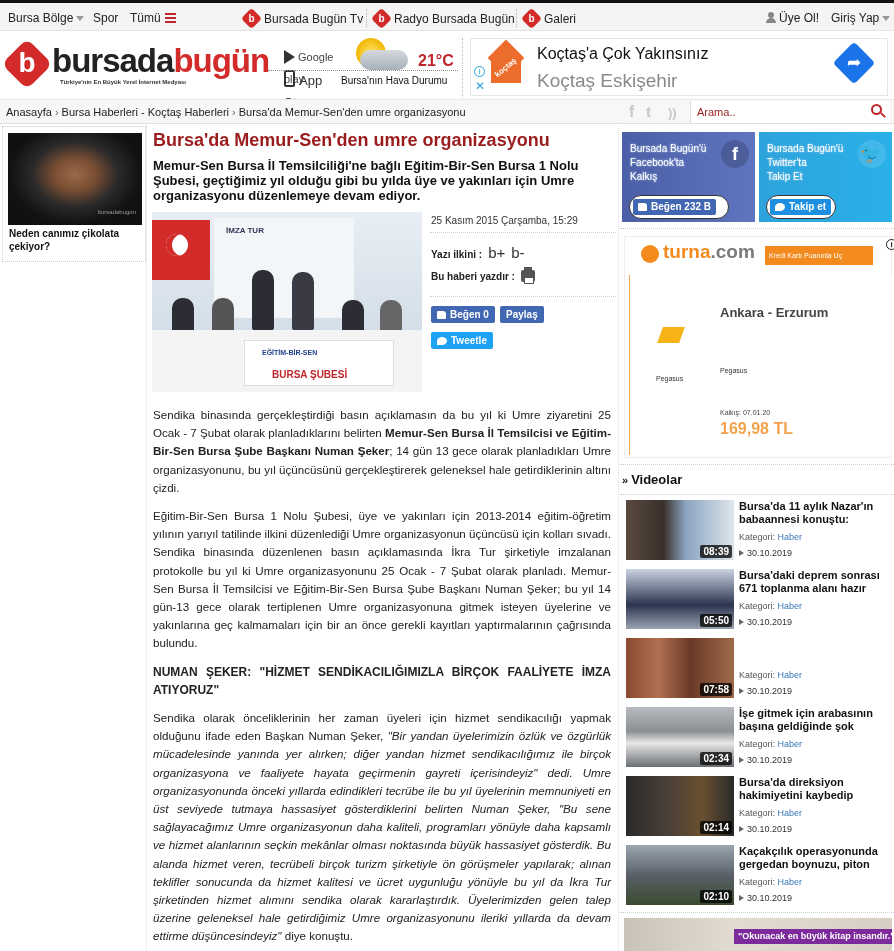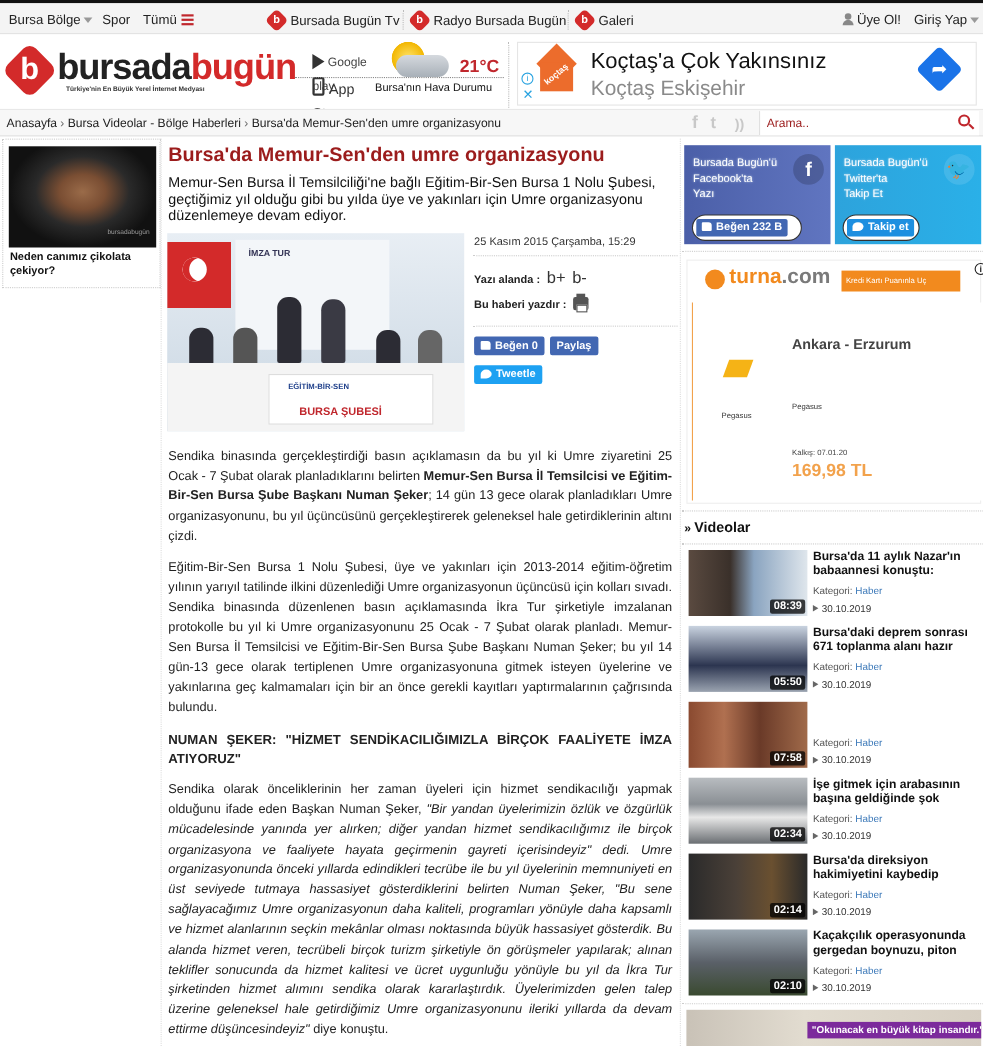--- a/index.html
+++ b/index.html
@@ -36,21 +36,21 @@
 .temp{position:absolute;left:418px;top:20px;font-size:16px;font-weight:bold;color:#c0272d}
 .wx-label{position:absolute;left:341px;top:43px;font-size:10px;color:#111}
 .vdots{position:absolute;left:462px;top:6px;height:60px;border-left:1px dotted #bbb}
 .ad{position:absolute;left:470px;top:6px;width:418px;height:58px;border:1px solid #e5e5e5;background:#fff}
 .ad-info{position:absolute;left:3px;top:27px;color:#29a3e0;font-size:10px;width:11px;height:11px;border:1px solid #29a3e0;border-radius:50%;text-align:center;line-height:10px;font-size:8px}
 .ad-x{position:absolute;left:4px;top:41px;color:#29a3e0;font-size:12px;line-height:12px}
 .ad-logo{position:absolute;left:20px;top:10px;width:30px;height:38px}
 .ad-logo .h{position:absolute;left:0;top:8px;width:30px;height:26px;background:#ec6c2c}
 .ad-logo .r{position:absolute;left:2px;top:-4px;width:26px;height:26px;background:#ec6c2c;transform:rotate(45deg)}
 .ad-logo .t{position:absolute;left:2px;top:14px;color:#fff;font-size:8px;font-weight:bold;transform:rotate(-40deg)}
-.ad-title{position:absolute;left:66px;top:6px;font-size:20px;color:#111}
+.ad-title{position:absolute;left:66px;top:6px;font-size:16px;color:#111}
 .ad-sub{position:absolute;left:66px;top:31px;font-size:19px;color:#8a8a8a}
 .ad-arrow{position:absolute;left:368px;top:9px;width:30px;height:30px;background:#1a73e8;border-radius:4px;transform:rotate(45deg)}
 .ad-arrow:after{content:"➦";position:absolute;left:0;right:0;top:0;bottom:0;transform:rotate(-45deg);color:#fff;font-size:17px;line-height:30px;text-align:center}
 
 .crumbbar{position:absolute;left:0;top:99px;width:894px;height:25px;background:#f7f7f7;border-top:1px solid #e8e8e8;border-bottom:1px solid #e0e0e0}
 .crumbs{position:absolute;left:6px;top:6px;font-size:11px;color:#222}
 .crumbs .sep{color:#666;margin:0 3px}
 .soc{position:absolute;top:3px;font-size:16px;color:#c8c8c8;font-weight:bold}
 .search{position:absolute;left:690px;top:1px;width:200px;height:22px;background:#fff;border-left:1px solid #e0e0e0}
 .search input{position:absolute;left:6px;top:3px;width:160px;height:16px;border:none;outline:none;font-family:"Liberation Sans",sans-serif;font-size:11px;color:#8a1f1f;background:transparent}
@@ -61,21 +61,21 @@
 
 .dotborder{border:1px dotted #ccc}
 .leftcol{position:absolute;left:2px;top:126px;width:144px;height:136px}
 .leftcol .thumb{position:absolute;left:5px;top:6px;width:134px;height:92px;background:radial-gradient(ellipse at 50% 45%,#9a6b49 0,#7a4e33 22%,#2a2a2a 45%,#111 70%)}
 .leftcol .thumb:after{content:"bursadabugün";position:absolute;right:6px;bottom:10px;color:#9a9a9a;font-size:6px}
 .leftcol .cap{position:absolute;left:6px;top:100px;font-size:10px;font-weight:bold;color:#111;line-height:13px;width:130px}
 .leftline{position:absolute;left:146px;top:126px;height:825px;border-left:1px dotted #ddd}
 
 .main{position:absolute;left:148px;top:126px;width:470px}
 .title{position:absolute;left:5px;top:4px;font-size:18px;font-weight:bold;color:#9b1c1c;white-space:nowrap}
-.lead{position:absolute;left:5px;top:32px;width:460px;font-size:13px;font-weight:normal;color:#111;line-height:15px}
+.lead{position:absolute;left:5px;top:32px;width:460px;font-size:13px;font-weight:bold;color:#111;line-height:15px}
 .photo{position:absolute;left:4px;top:86px;width:270px;height:180px;overflow:hidden;background:linear-gradient(#e8eef4,#c9d6e2)}
 .photo .flag{position:absolute;left:0;top:8px;width:58px;height:60px;background:#d32a2a}
 .photo .flag:before{content:"";position:absolute;left:14px;top:14px;width:22px;height:22px;border-radius:50%;background:#fff;box-shadow:6px 0 0 0 #d32a2a inset}
 .photo .banner{position:absolute;left:62px;top:6px;width:140px;height:100px;background:#f3f6f9}
 .photo .bl{position:absolute;left:74px;top:14px;font-size:8px;color:#335;font-weight:bold}
 .photo .p{position:absolute;bottom:60px;width:22px;height:50px;border-radius:10px 10px 2px 2px;background:#2c2c34}
 .photo .table{position:absolute;left:0;bottom:0;width:270px;height:62px;background:#f4f4f4}
 .photo .tb{position:absolute;left:92px;bottom:6px;width:150px;height:46px;background:#fff;border:1px solid #ddd}
 .photo .tb1{position:absolute;left:110px;bottom:36px;font-size:7px;color:#1e3f8a;font-weight:bold}
 .photo .tb2{position:absolute;left:120px;bottom:12px;font-size:10px;color:#c0272d;font-weight:bold}
@@ -181,21 +181,21 @@
         <div class="t">koçtaş</div>
       </div>
     <div class="ad-title">Koçtaş'a Çok Yakınsınız</div>
     <div class="ad-sub">Koçtaş Eskişehir</div>
     <div class="ad-arrow"></div>
   </div>
 </div>
 
 <div class="crumbbar">
   <div class="crumbs">
-    <span>Anasayfa</span><span class="sep">›</span><span>Bursa Videolar - Bölge Haberleri</span><span class="sep">›</span><span>Bursa'da Memur-Sen'den umre organizasyonu</span>
+    <span>Anasayfa</span><span class="sep">›</span><span>Bursa Haberleri - Koçtaş Haberleri</span><span class="sep">›</span><span>Bursa'da Memur-Sen'den umre organizasyonu</span>
   </div>
   <span class="soc" style="left:629px">f</span>
   <span class="soc" style="left:646px;font-size:15px">t</span>
   <span class="soc" style="left:668px;font-size:13px;top:5px">))</span>
   <div class="search">
     <input type="text" placeholder="Arama.." style="">
     <div class="search-btn">
         <span class="ring"></span>
         <span class="handle"></span>
       </div>
@@ -222,39 +222,39 @@
     <div class="p" style="left:190px;height:32px"></div>
     <div class="p" style="left:228px;height:32px;background:#666"></div>
     <div class="table"></div>
     <div class="tb"></div>
     <div class="tb1">EĞİTİM-BİR-SEN</div>
     <div class="tb2">BURSA ŞUBESİ</div>
   </div>
   <div class="meta">
     <div class="date">25 Kasım 2015 Çarşamba, 15:29</div>
     <div class="hr1"></div>
-    <div class="fs"><span>Yazı alanda :</span><span class="b">b+</span><span class="b">b-</span></div>
+    <div class="fs"><span>Yazı ilkini :</span><span class="b">b+</span><span class="b">b-</span></div>
     <div class="pr"><span>Bu haberi yazdır :</span><span class="printer"></span></div>
     <div class="hr2"></div>
     <div class="fbbtn" style="left:1px"><span class="thumbup"></span><span>Beğen 0</span></div>
     <div class="fbbtn" style="left:70px">Paylaş</div>
     <div class="twbtn"><span class="bird"></span><span>Tweetle</span></div>
   </div>
   <div class="body">
     <p><span>Sendika binasında gerçekleştirdiği basın açıklamasın da bu yıl ki Umre ziyaretini 25 Ocak - 7 Şubat olarak planladıklarını belirten </span><b>Memur-Sen Bursa İl Temsilcisi ve Eğitim-Bir-Sen Bursa Şube Başkanı Numan Şeker</b><span>; 14 gün 13 gece olarak planladıkları Umre organizasyonunu, bu yıl üçüncüsünü gerçekleştirerek geleneksel hale getirdiklerinin altını çizdi.</span></p>
     <p>Eğitim-Bir-Sen Bursa 1 Nolu Şubesi, üye ve yakınları için 2013-2014 eğitim-öğretim yılının yarıyıl tatilinde ilkini düzenlediği Umre organizasyonun üçüncüsü için kolları sıvadı. Sendika binasında düzenlenen basın açıklamasında İkra Tur şirketiyle imzalanan protokolle bu yıl ki Umre organizasyonunu 25 Ocak - 7 Şubat olarak planladı. Memur-Sen Bursa İl Temsilcisi ve Eğitim-Bir-Sen Bursa Şube Başkanı Numan Şeker; bu yıl 14 gün-13 gece olarak tertiplenen Umre organizasyonuna gitmek isteyen üyelerine ve yakınlarına geç kalmamaları için bir an önce gerekli kayıtları yaptırmalarının çağrısında bulundu.</p>
     <p class="h">NUMAN ŞEKER: "HİZMET SENDİKACILIĞIMIZLA BİRÇOK FAALİYETE İMZA ATIYORUZ"</p>
     <p><span>Sendika olarak önceliklerinin her zaman üyeleri için hizmet sendikacılığı yapmak olduğunu ifade eden Başkan Numan Şeker, </span><i>"Bir yandan üyelerimizin özlük ve özgürlük mücadelesinde yanında yer alırken; diğer yandan hizmet sendikacılığımız ile birçok organizasyona ve faaliyete hayata geçirmenin gayreti içerisindeyiz" dedi.  Umre organizasyonunda önceki yıllarda edindikleri tecrübe ile bu yıl üyelerinin memnuniyeti en üst seviyede tutmaya hassasiyet gösterdiklerini belirten Numan Şeker, "Bu sene sağlayacağımız Umre organizasyonun daha kaliteli, programları yönüyle daha kapsamlı ve hizmet alanlarının seçkin mekânlar olması noktasında büyük hassasiyet gösterdik. Bu alanda hizmet veren, tecrübeli birçok turizm şirketiyle ön görüşmeler yapılarak; alınan teklifler sonucunda da hizmet kalitesi ve ücret uygunluğu yönüyle bu yıl da İkra Tur şirketinden hizmet alımını sendika olarak kararlaştırdık. Üyelerimizden gelen talep üzerine geleneksel hale getirdiğimiz Umre organizasyonunu ileriki yıllarda da devam ettirme düşüncesindeyiz"</i><span> diye konuştu.</span></p>
   </div>
 </div>
 <div class="mainline"></div>
 
 <div class="right">
   <div class="social fb">
-    <div class="t"><span>Bursada Bugün'ü</span><br><span>Facebook'ta</span><br><span>Yazı</span></div>
+    <div class="t"><span>Bursada Bugün'ü</span><br><span>Facebook'ta</span><br><span>Kalkış</span></div>
     <div class="circ">f</div>
     <div class="btnwrap">
         <div class="btnin"><span class="thumbup"></span><span>Beğen 232 B</span></div>
       </div>
   </div>
   <div class="social tw">
     <div class="t"><span>Bursada Bugün'ü</span><br><span>Twitter'ta</span><br><span>Takip Et</span></div>
     <div class="circ">🐦</div>
     <div class="btnwrap">
         <div class="btnin"><span class="bird"></span><span>Takip et</span></div>

